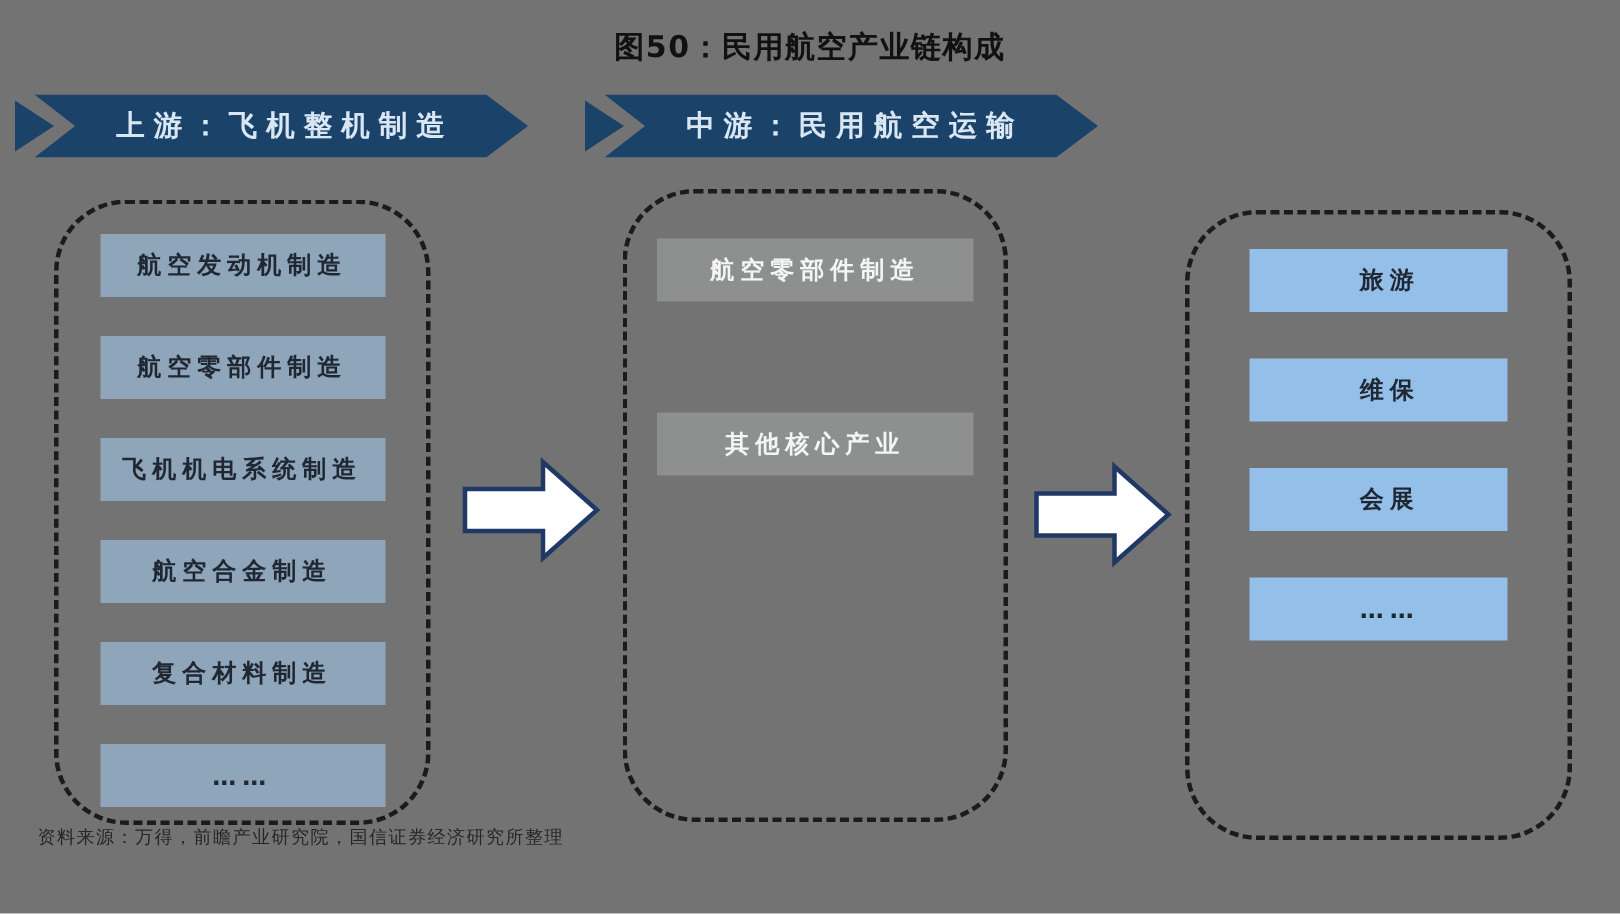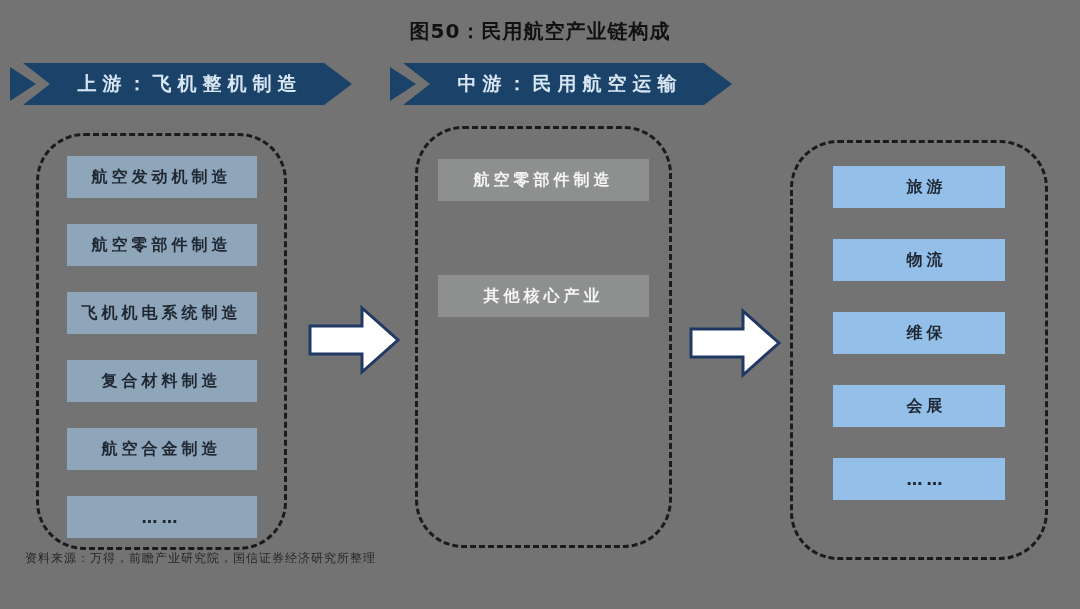--- a/index.html
+++ b/index.html
@@ -105,37 +105,36 @@
     </svg>
     <div class="banner-label">中游：民用航空运输</div>
   </div>
 
 
   <div class="group group-1">
     <div class="stack">
       <div class="chain-item">航空发动机制造</div>
       <div class="chain-item">航空零部件制造</div>
       <div class="chain-item">飞机机电系统制造</div>
+      <div class="chain-item">航空合金制造</div>
       <div class="chain-item">复合材料制造</div>
-      <div class="chain-item">航空合金制造</div>
       <div class="chain-item">……</div>
     </div>
   </div>
 
   <div class="group group-2">
     <div class="stack">
       <div class="chain-item">航空零部件制造</div>
       <div class="chain-item">其他核心产业</div>
     </div>
   </div>
 
   <div class="group group-3">
     <div class="stack">
       <div class="chain-item">旅游</div>
-      <div class="chain-item">物流</div>
       <div class="chain-item">维保</div>
       <div class="chain-item">会展</div>
       <div class="chain-item">……</div>
     </div>
   </div>
 
   <svg class="flow-arrow flow-arrow-1" viewBox="0 0 94 74">
     <polygon class="arrow-shape" points="3,23 55,23 55,5 91,37 55,69 55,51 3,51"></polygon>
   </svg>
   <svg class="flow-arrow flow-arrow-2" viewBox="0 0 94 74">

